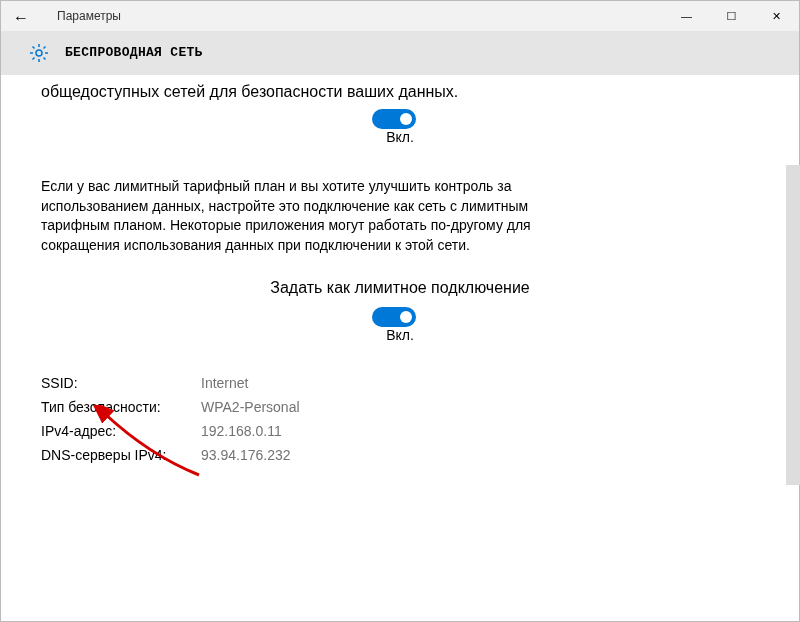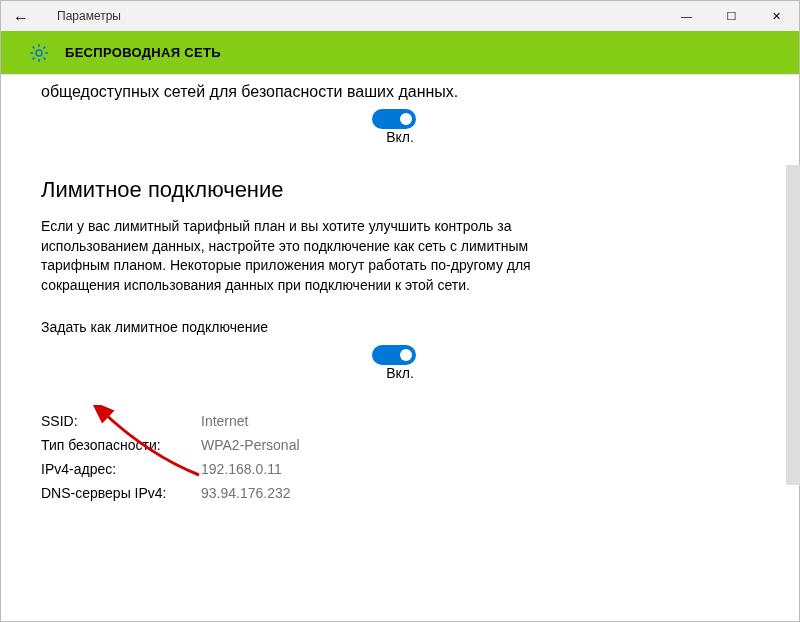--- a/index.html
+++ b/index.html
@@ -55,25 +55,26 @@
       height: 30px;
       display: flex;
       align-items: center;
       justify-content: center;
       font-family: "Segoe UI Symbol", sans-serif;
       font-size: 11px;
       cursor: pointer;
     }
     .header {
       height: 44px;
-      background: #84cc16;
+      background: #e5e5e5;
       display: flex;
       align-items: center;
       padding-left: 28px;
       border-bottom: 1px solid #e5e5e5;
+      font-family: Liberation Mono, monospace;
     }
     .header .gear {
       width: 20px;
       height: 20px;
       margin-right: 16px;
       color: #0078d7;
     }
     .header .page-title {
       font-size: 13px;
       font-weight: 600;
@@ -126,22 +127,23 @@
       margin-top: 8px;
     }
     .section-desc {
       font-size: 14px;
       color: #000;
       line-height: 1.4;
       max-width: 490px;
       margin-bottom: 24px;
     }
     .sub-label {
-      font-size: 14px;
+      font-size: 16px;
       margin-bottom: 10px;
+      text-align: center;
     }
     .props-table {
       margin-top: 4px;
     }
     .prop-row {
       display: flex;
       margin-bottom: 8px;
       font-size: 14px;
     }
     .prop-key {
@@ -196,21 +198,20 @@
   <div class="content">
 
     <div class="truncated-text">общедоступных сетей для безопасности ваших данных.</div>
     <div class="toggle-row">
       <div class="toggle on">
         <div class="knob"></div>
       </div>
       <div class="toggle-label">Вкл.</div>
     </div>
 
-    <div class="section-title">Лимитное подключение</div>
     <div class="section-desc">Если у вас лимитный тарифный план и вы хотите улучшить контроль за использованием данных, настройте это подключение как сеть с лимитным тарифным планом. Некоторые приложения могут работать по-другому для сокращения использования данных при подключении к этой сети.</div>
     <div class="sub-label">Задать как лимитное подключение</div>
     <div class="toggle-row">
       <div class="toggle on">
         <div class="knob"></div>
       </div>
       <div class="toggle-label">Вкл.</div>
     </div>
 
     <div class="props-table">

